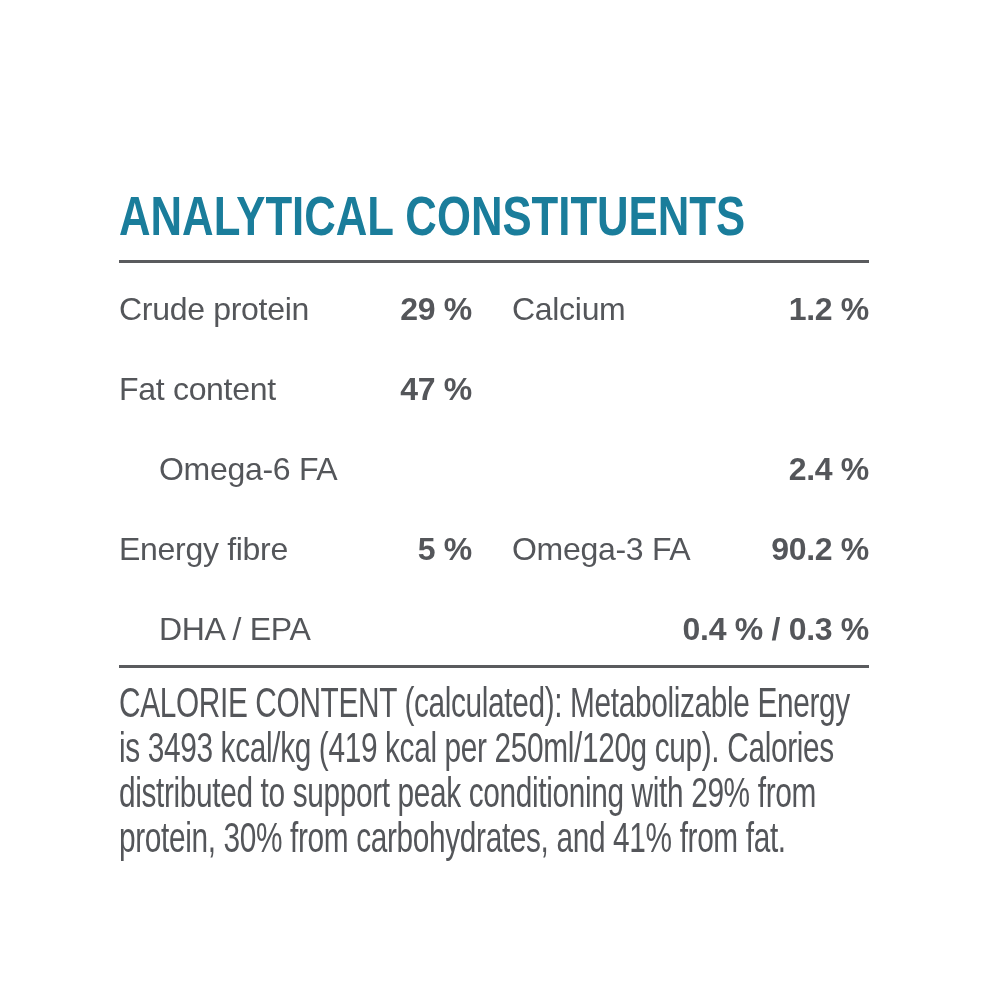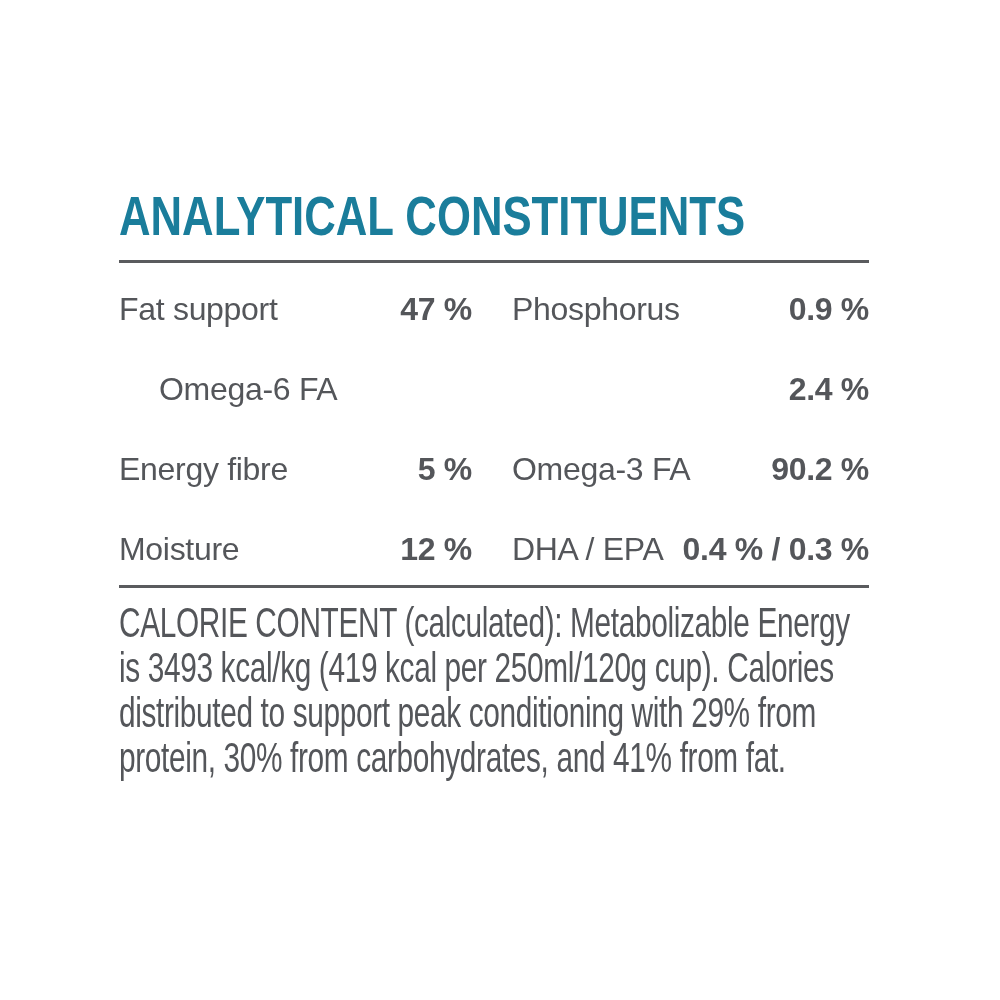--- a/index.html
+++ b/index.html
@@ -87,31 +87,38 @@
 
 <div class="page">
   <div class="content">
 
     <span class="title">ANALYTICAL CONSTITUENTS</span>
 
     <div class="rule rule-top"></div>
 
     <div class="table">
 
+      <div class="row">
+        <div class="pair-left">
+          <span class="nutrient-label">Crude protein</span>
+          <span class="nutrient-value">29 %</span>
+        </div>
+        <div class="spacer"></div>
+        <div class="pair-right">
+          <span class="nutrient-label">Calcium</span>
+          <span class="nutrient-value">1.2 %</span>
+        </div>
+      </div>
 
       <div class="row">
         <div class="pair-left">
-          <span class="nutrient-label">Fat support</span>
+          <span class="nutrient-label">Fat content</span>
           <span class="nutrient-value">47 %</span>
         </div>
         <div class="spacer"></div>
-        <div class="pair-right">
-          <span class="nutrient-label">Phosphorus</span>
-          <span class="nutrient-value">0.9 %</span>
-        </div>
       </div>
 
       <div class="row">
         <div class="spacer"></div>
         <div class="pair-right">
           <span class="nutrient-label">Omega-6 FA</span>
           <span class="nutrient-value">2.4 %</span>
         </div>
       </div>
 
@@ -121,24 +128,20 @@
           <span class="nutrient-value">5 %</span>
         </div>
         <div class="spacer"></div>
         <div class="pair-right">
           <span class="nutrient-label">Omega-3 FA</span>
           <span class="nutrient-value">90.2 %</span>
         </div>
       </div>
 
       <div class="row">
-        <div class="pair-left">
-          <span class="nutrient-label">Moisture</span>
-          <span class="nutrient-value">12 %</span>
-        </div>
         <div class="spacer"></div>
         <div class="pair-right">
           <span class="nutrient-label">DHA / EPA</span>
           <span class="nutrient-value">0.4 % / 0.3 %</span>
         </div>
       </div>
 
     </div>
 
     <div class="rule rule-bottom"></div>

